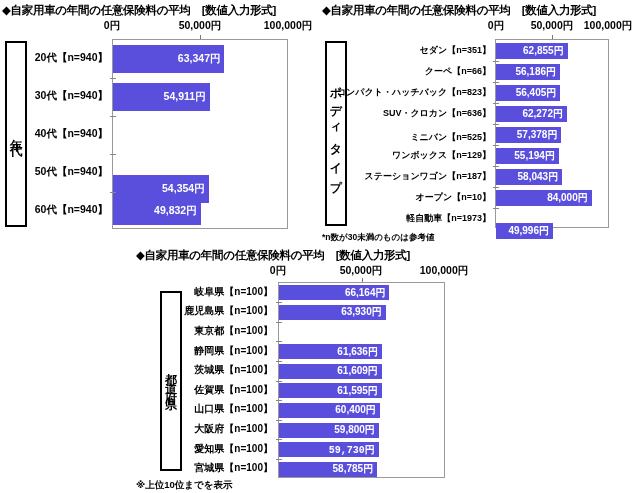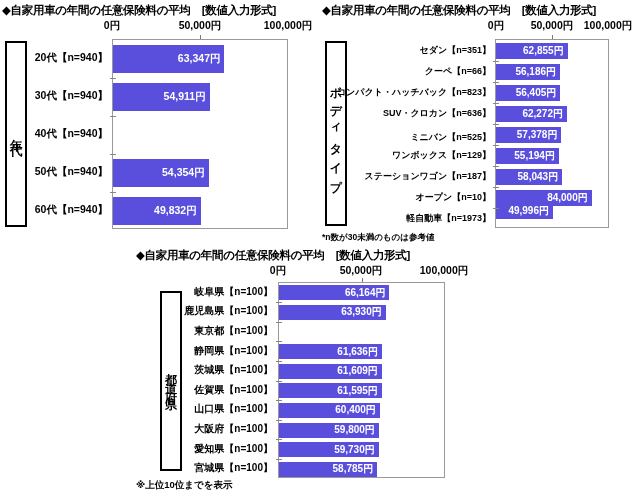--- a/index.html
+++ b/index.html
@@ -70,21 +70,21 @@
     </div>
   <div class="plot" style="left:112px; top:39px; width:176px; height:190px;">
       <div class="bar" style="top: 5px; height: 28px; width: 111.491px;">
         <span>63,347円</span>
       </div>
       <div class="bar" style="top: 43px; height: 28px; width: 96.6434px;">
         <span>54,911円</span>
       </div>
       <div class="rowtick" style="top: 37.5px;"></div>
       <div class="rowtick" style="top: 75.5px;"></div>
-      <div class="bar" style="top: 119px; height: 28px; width: 95.663px;">
+      <div class="bar" style="top: 135px; height: 28px; width: 95.663px;">
         <span>54,354円</span>
       </div>
       <div class="rowtick" style="top: 113.5px;"></div>
       <div class="bar" style="top: 157px; height: 28px; width: 87.7043px; align-items: center;">
         <span>49,832円</span>
       </div>
       <div class="rowtick" style="top: 151.5px;"></div>
     </div>
 </section>
 
@@ -132,21 +132,21 @@
       </div>
       <div class="rowtick" style="top: 104.5px;"></div>
       <div class="bar" style="top: 128.5px; height: 16px; width: 66.169px;">
         <span>58,043円</span>
       </div>
       <div class="rowtick" style="top: 125.5px;"></div>
       <div class="bar" style="top: 149.5px; height: 16px; width: 95.76px;">
         <span>84,000円</span>
       </div>
       <div class="rowtick" style="top: 146.5px;"></div>
-      <div class="bar" style="top: 163px; height: 16px; width: 56.9954px;">
+      <div class="bar" style="top: 183px; height: 16px; width: 56.9954px;">
         <span>49,996円</span>
       </div>
       <div class="rowtick" style="top: 167.5px;"></div>
     </div>
   <div class="footnote">*n数が30未満のものは参考値</div>
 </section>
 
 <section class="chart c3" id="chart-2" style="left:133px; top:247px; width:365px; height:246px;">
   <div class="chart-title" style="left:3px; top:1px;">◆自家用車の年間の任意保険料の平均　[数値入力形式]</div>
   <div class="axis-tick" style="left:145px; top:17px;">0円</div>
@@ -189,21 +189,21 @@
       </div>
       <div class="rowtick" style="top: 97.5px;"></div>
       <div class="bar" style="top: 119.9px; height: 15px; width: 100.868px;">
         <span>60,400円</span>
       </div>
       <div class="rowtick" style="top: 117.1px;"></div>
       <div class="bar" style="top: 139.5px; height: 15px; width: 99.866px;">
         <span>59,800円</span>
       </div>
       <div class="rowtick" style="top: 136.7px;"></div>
-      <div class="bar" style="top: 159.1px; height: 15px; width: 99.7491px;">
+      <div class="bar" style="top: 159.1px; height: 15px; width: 99.7491px; font-family: Liberation Mono, monospace;">
         <span>59,730円</span>
       </div>
       <div class="rowtick" style="top: 156.3px;"></div>
       <div class="bar" style="top: 178.7px; height: 15px; width: 98.1709px;">
         <span>58,785円</span>
       </div>
       <div class="rowtick" style="top: 175.9px;"></div>
     </div>
   <div class="footnote">※上位10位までを表示</div>
 </section>

